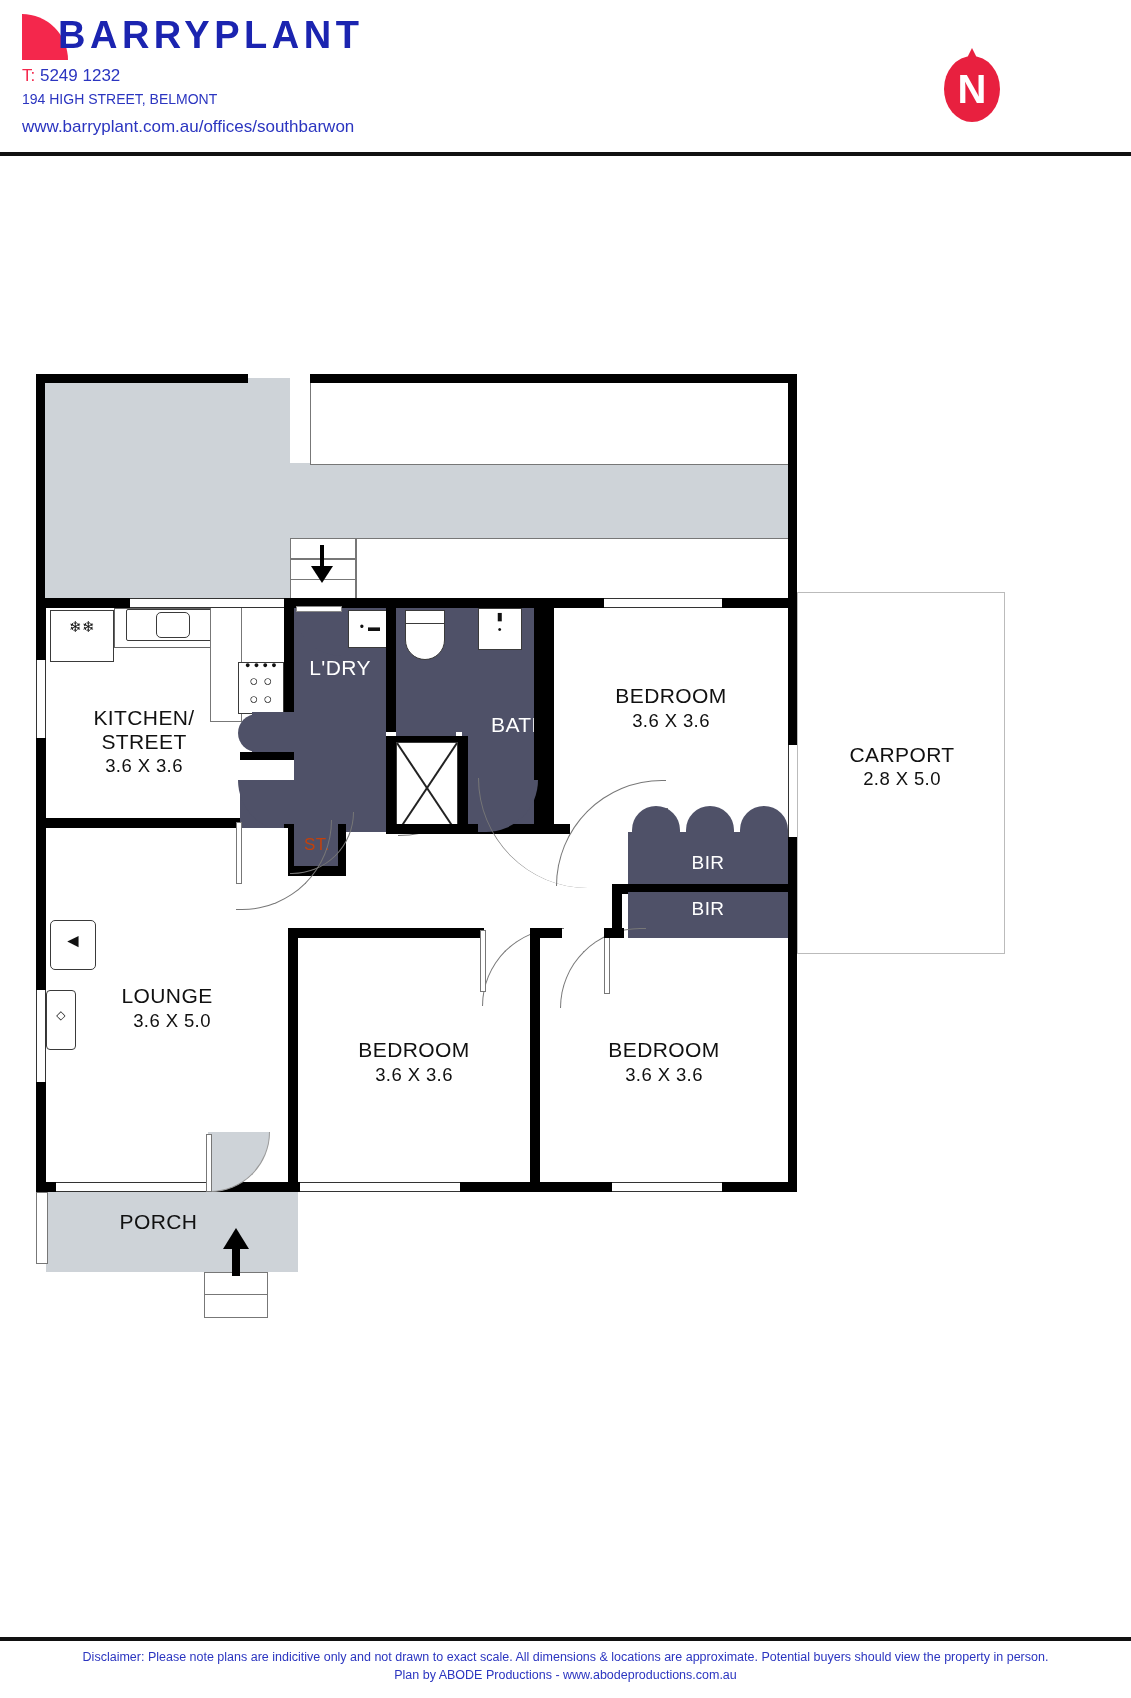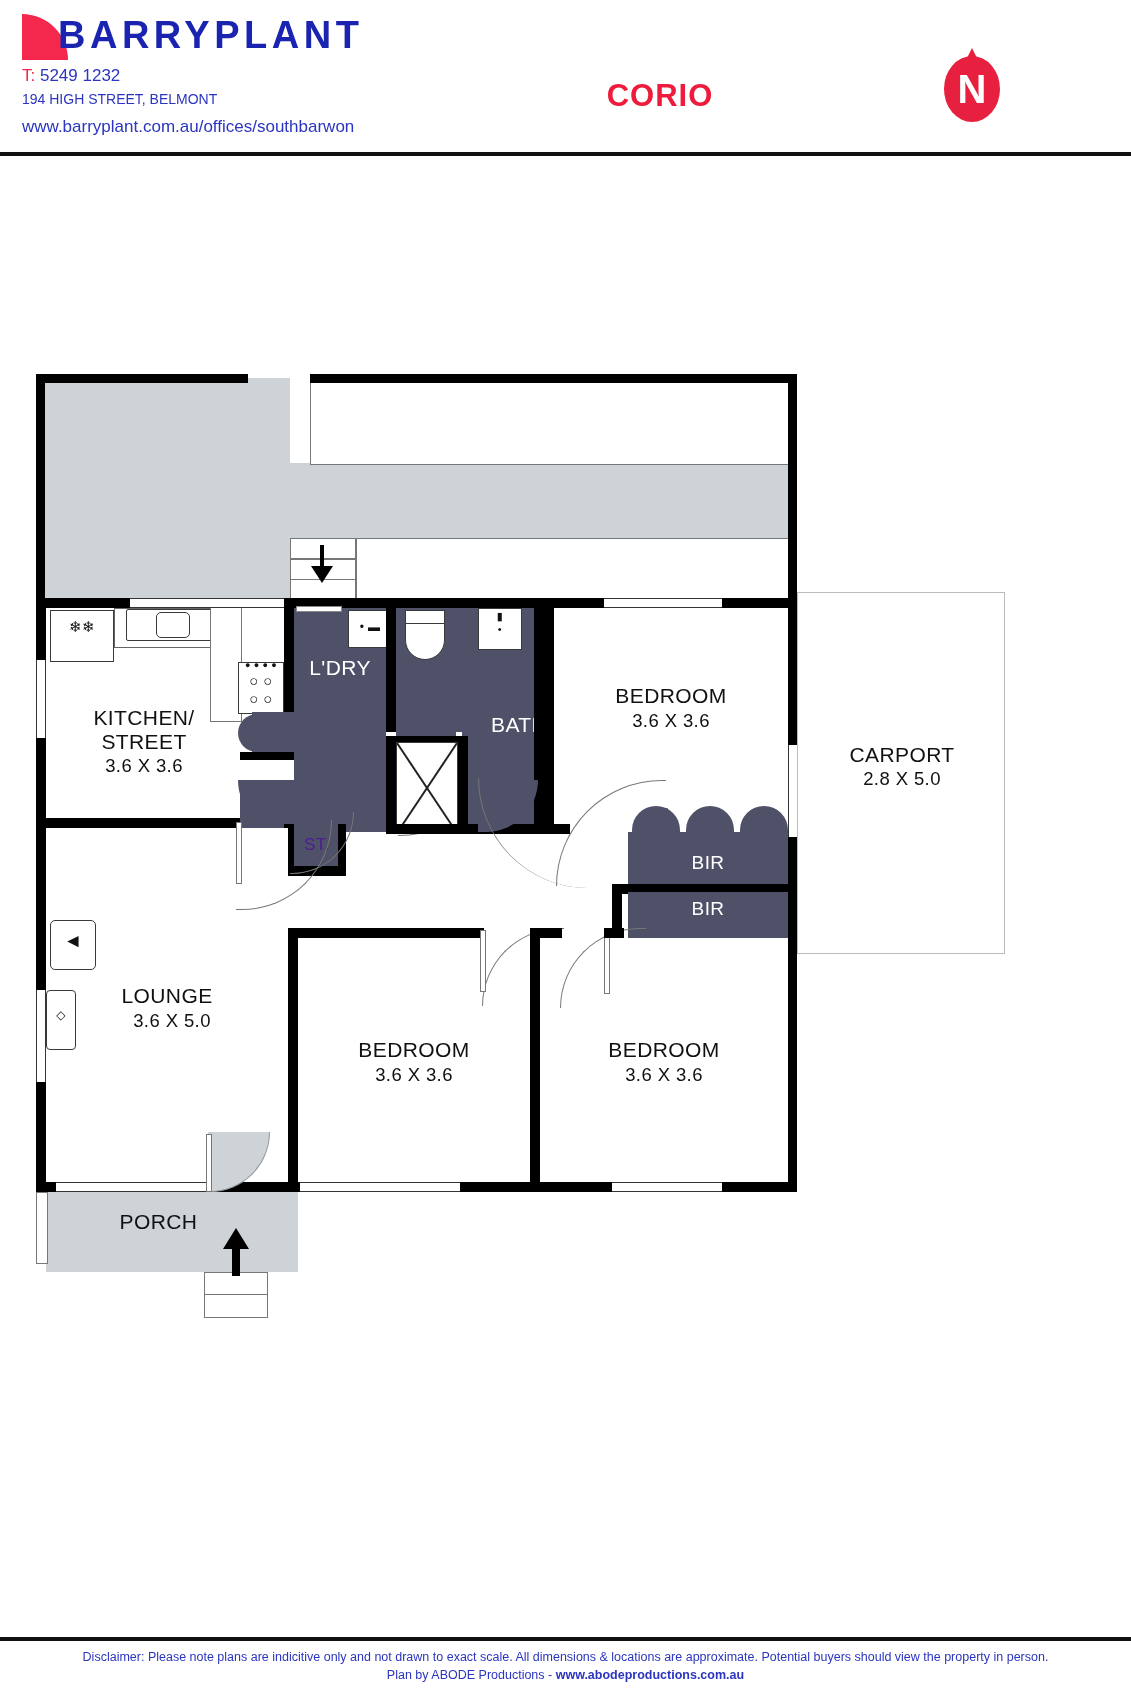--- a/index.html
+++ b/index.html
@@ -37,21 +37,21 @@
   .compass .nletter { position:absolute; left:14px; top:40px; width:56px; text-align:center;
      font-size:40px; font-weight:bold; color:#ffffff; line-height:50px; font-family:"Liberation Sans",sans-serif; }
   .header-rule { position:absolute; left:0; top:152px; width:1131px; height:4px; background:#111; }
 
   
   .footer-rule { position:absolute; left:0; top:1637px; width:1131px; height:4px; background:#111; }
   .footer-l1 { position:absolute; left:0; top:1650px; width:1131px; text-align:center;
       font-size:12.5px; color:#2b35c0; }
   .footer-l2 { position:absolute; left:0; top:1668px; width:1131px; text-align:center;
       font-size:12.5px; color:#2b35c0; }
-  .footer-l2 b { font-weight:bold;margin-top:43px; }
+  .footer-l2 b { font-weight:normal;margin-top:43px; }
 
   
   .plan { position:absolute; left:0; top:0; width:1131px; height:1698px; }
   .blk  { position:absolute; background:#000000; }        
   .grey { position:absolute; background:#ced3d8; }        
   .wht  { position:absolute; background:#ffffff; }
   .navy { position:absolute; background:#4f5168; }        
   .thin { position:absolute; border:1px solid #3a3a3a; background:#fff; }
   .thinb{ position:absolute; border:1px solid #777; background:#fff; }
 
@@ -79,21 +79,20 @@
 
 <div id="root">
 
   <div class="header">
     <div class="logo-mark"></div>
     <div class="logo-word">BARRYPLANT</div>
     <div class="tel-line"><span class="tprefix">T:</span><span> 5249 1232</span></div>
     <div class="addr-line">194 HIGH STREET, BELMONT</div>
     <div class="web-line">www.barryplant.com.au/offices/southbarwon</div>
 
-    <div class="title-sub">CORIO</div>
 
     <div class="compass">
       <div class="arrow"></div>
       <div class="ellipse"></div>
       <div class="nletter">N</div>
     </div>
     <div class="header-rule"></div>
   </div>
 
   <div class="plan">
@@ -207,21 +206,21 @@
       <line x1="1" y1="1" x2="61" y2="91" stroke="#222" stroke-width="2"></line>
       <line x1="61" y1="1" x2="1" y2="91" stroke="#222" stroke-width="2"></line>
     </svg>
     <div class="blk" style="left:534px; top:598px; width:10px; height:234px;"></div>
     <div class="blk" style="left:386px; top:824px; width:158px; height:10px;"></div>
 
     <div class="navy" style="left:478px; top:780px; width:60px; height:52px; border-bottom-right-radius:60px;"></div>
     <div class="swing" style="left:478px; top:778px; width:120px; height:110px; border-radius:0 0 0 120px; border-top:none; border-right:none; border-bottom:none;"></div>
 
     <div class="navy" style="left:294px; top:828px; width:46px; height:40px;"></div>
-    <div class="lbl sm" style="left:294px; top:832px; width:46px; color:#4c1d95; font-size:17px;">ST.</div>
+    <div class="lbl sm" style="left:294px; top:832px; width:46px; color:#c2410c; font-size:17px;">ST.</div>
     <div class="blk" style="left:284px; top:824px; width:10px; height:52px;"></div>
     <div class="blk" style="left:284px; top:866px; width:62px; height:10px;"></div>
     <div class="blk" style="left:338px; top:824px; width:8px; height:52px;"></div>
 
     <div class="swing" style="left:290px; top:812px; width:64px; height:62px; border-radius:0 0 64px 0; border-top:none; border-left:none;"></div>
 
     <div class="wht" style="left:554px; top:608px; width:234px; height:224px;"></div>
     <div class="blk" style="left:544px; top:598px; width:10px; height:236px;"></div>
     <div class="lbl" style="left:554px; top:683px; width:234px;">BEDROOM</div>
     <div class="lbl dim" style="left:554px; top:708px; width:234px;">3.6 X 3.6</div>

